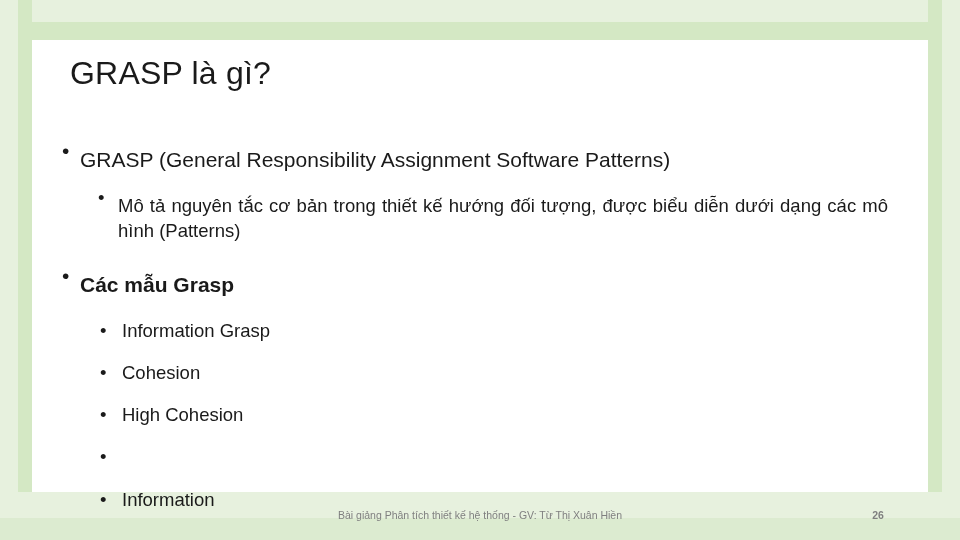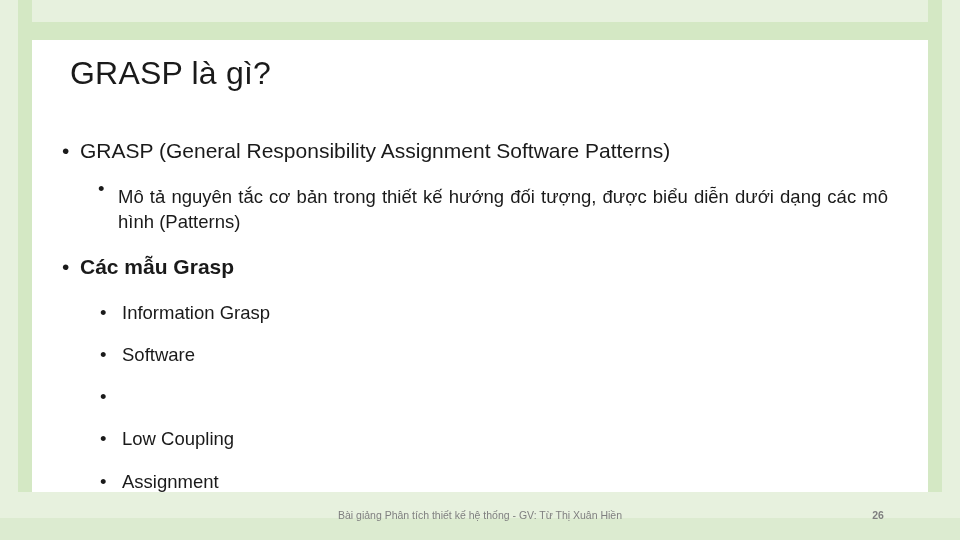--- a/index.html
+++ b/index.html
@@ -94,21 +94,21 @@
     line-height: 1.28;
     margin-bottom: 2px;
   }
   .lvl1 .dot {
     width: 18px;
     flex: 0 0 18px;
     text-align: left;
     font-size: 21px;
     line-height: 1.28;
   }
-  .lvl1 .txt { flex: 1; }
+  .lvl1 .txt { flex: 1; margin-top: 9px; }
   .lvl1.bold .txt { font-weight: bold; }
 
   .lvl2 {
     display: flex;
     align-items: flex-start;
     font-size: 18.5px;
     color: #1a1a1a;
     line-height: 1.34;
     margin-left: 36px;
   }
@@ -207,41 +207,41 @@
 
       <div class="lvl3">
         <span class="dot">•</span>
         <span class="txt">Information Grasp</span>
       </div>
 
       <div class="item-gap"></div>
 
       <div class="lvl3">
         <span class="dot">•</span>
-        <span class="txt">Software</span>
-      </div>
-
-      <div class="item-gap"></div>
-
-      <div class="lvl3">
-        <span class="dot">•</span>
-      </div>
-
-      <div class="item-gap"></div>
-
-      <div class="lvl3">
-        <span class="dot">•</span>
-        <span class="txt">Low Coupling</span>
-      </div>
-
-      <div class="item-gap"></div>
-
-      <div class="lvl3">
-        <span class="dot">•</span>
-        <span class="txt">Assignment</span>
+        <span class="txt">Cohesion</span>
+      </div>
+
+      <div class="item-gap"></div>
+
+      <div class="lvl3">
+        <span class="dot">•</span>
+        <span class="txt">High Cohesion</span>
+      </div>
+
+      <div class="item-gap"></div>
+
+      <div class="lvl3">
+        <span class="dot">•</span>
+      </div>
+
+      <div class="item-gap"></div>
+
+      <div class="lvl3">
+        <span class="dot">•</span>
+        <span class="txt">Information</span>
       </div>
 
     </div>
 
     <div class="footer-text">Bài giảng Phân tích thiết kế hệ thống - GV: Từ Thị Xuân Hiền</div>
     <div class="page-number">26</div>
 
   </div>
 </div>
 

